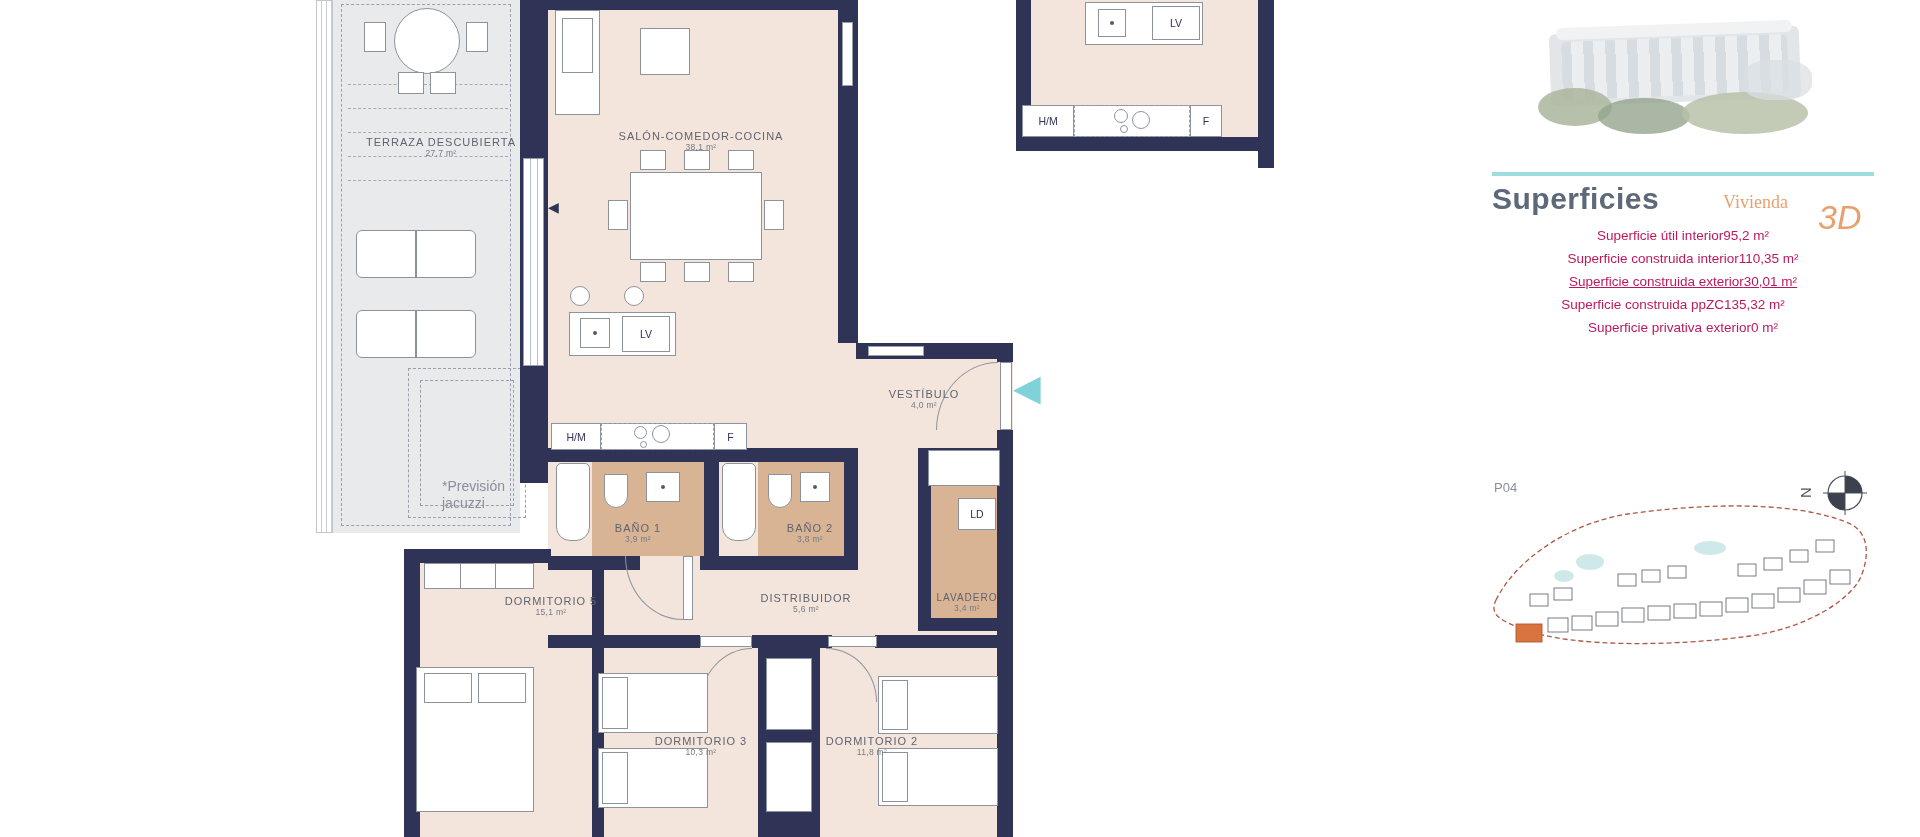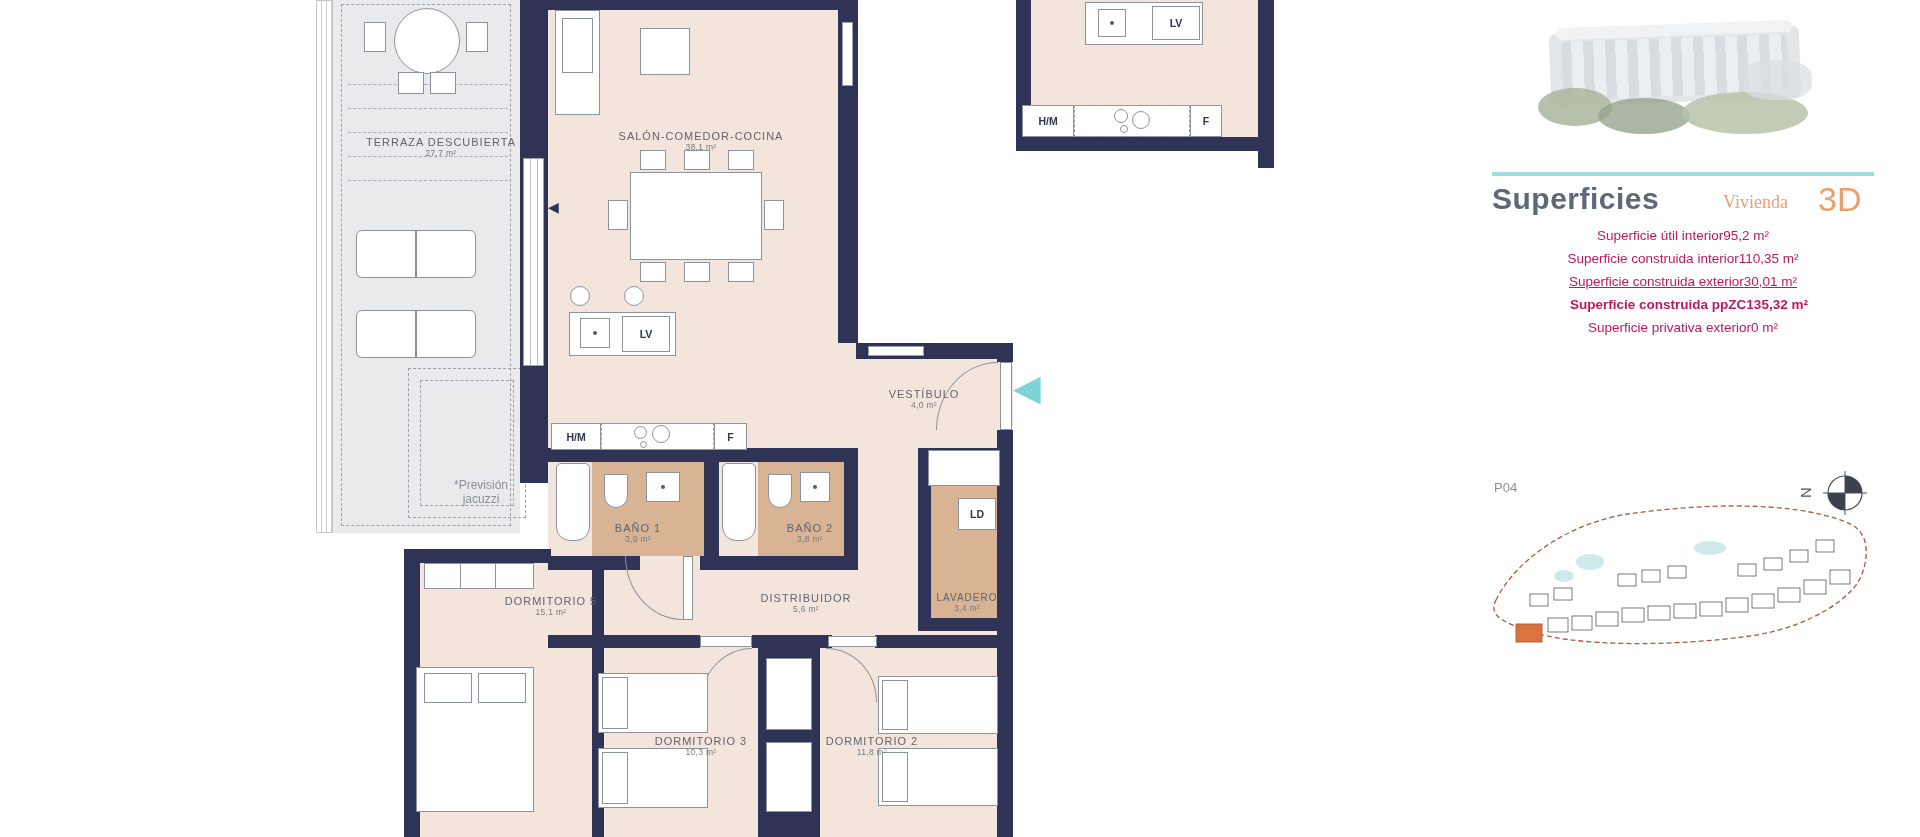--- a/index.html
+++ b/index.html
@@ -11,21 +11,21 @@
   .tan{position:absolute;background:#d8b394;}
   .ter{position:absolute;background:#e9eaec;}
   .w{position:absolute;background:#2f3355;}
   .fw{position:absolute;background:#fff;border:1px solid #8d939c;box-sizing:border-box;}
   .fd{position:absolute;border:1px dashed #9aa0ab;box-sizing:border-box;}
   .fdl{position:absolute;height:0;border-top:1px dashed #a7acb4;}
   .win{position:absolute;background:#fff;border:1px solid #98a0a8;box-sizing:border-box;}
   .arc{position:absolute;border:1px solid #8d939c;box-sizing:border-box;}
   .lbl{position:absolute;color:#5f6470;font-size:11px;letter-spacing:1px;text-align:center;line-height:1.15;}
   .lbl small{display:block;font-size:8.5px;letter-spacing:.3px;color:#747a86;font-weight:normal;}
-  .tag{position:absolute;font-size:10.5px;font-weight:bold;color:#2f3355;display:flex;align-items:center;justify-content:center;}
+  .tag{position:absolute;font-size:10.5px;font-weight:normal;color:#2f3355;display:flex;align-items:center;justify-content:center;}
   .circ{position:absolute;border:1px solid #8d939c;border-radius:50%;background:#fff;box-sizing:border-box;}
   .dot::after{content:"";position:absolute;left:50%;top:50%;width:4px;height:4px;margin:-2px;border-radius:50%;background:#555a63;}
   .arrow{position:absolute;line-height:1;}
   
   .teal-line{position:absolute;background:#9edce0;}
   .h-title{position:absolute;font-size:30px;font-weight:bold;color:#5d6878;letter-spacing:.5px;}
   .h-sub{position:absolute;font-size:18px;color:#e9a06f;}
   .h-3d{position:absolute;font-size:34px;color:#e9a06f;}
   .trow{position:absolute;width:382px;display:flex;justify-content:center;
         font-size:13.5px;color:#be185d;}
@@ -57,21 +57,21 @@
     <div class="fdl" style="left:348px;top:180px;width:160px;"></div>
     <div class="circ" style="left:394px;top:8px;width:66px;height:66px;"></div>
     <div class="fw" style="left:364px;top:22px;width:22px;height:30px;"></div>
     <div class="fw" style="left:466px;top:22px;width:22px;height:30px;"></div>
     <div class="fw" style="left:398px;top:72px;width:26px;height:22px;"></div>
     <div class="fw" style="left:430px;top:72px;width:26px;height:22px;"></div>
     <div class="fw" style="left:356px;top:230px;width:120px;height:48px;border-radius:6px;background:linear-gradient(90deg,#fff 49%,#8d939c 49%,#8d939c 51%,#fff 51%);"></div>
     <div class="fw" style="left:356px;top:310px;width:120px;height:48px;border-radius:6px;background:linear-gradient(90deg,#fff 49%,#8d939c 49%,#8d939c 51%,#fff 51%);"></div>
     <div class="fd" style="left:408px;top:368px;width:118px;height:150px;"></div>
     <div class="fd" style="left:420px;top:380px;width:94px;height:126px;"></div>
-    <div class="abs" style="left:442px;top:478px;width:78px;font-size:12px;color:#8a8f99;text-align:center;line-height:1.2;">*Previsión jacuzzi</div>
+    <div class="abs" style="left:442px;top:478px;width:78px;font-size:14px;color:#8a8f99;line-height:1.2;">*Previsión jacuzzi</div>
 
     <div class="w" style="left:520px;top:0;width:28px;height:483px;"></div>
     <div class="w" style="left:548px;top:0;width:292px;height:10px;"></div>
     <div class="w" style="left:838px;top:0;width:20px;height:343px;"></div>
     <div class="w" style="left:856px;top:343px;width:157px;height:16px;"></div>
     <div class="w" style="left:997px;top:343px;width:16px;height:19px;"></div>
     <div class="w" style="left:997px;top:430px;width:16px;height:407px;"></div>
     <div class="w" style="left:548px;top:448px;width:310px;height:14px;"></div>
     <div class="w" style="left:918px;top:448px;width:95px;height:14px;"></div>
     <div class="w" style="left:704px;top:448px;width:15px;height:122px;"></div>
@@ -240,35 +240,35 @@
       <div class="blk" style="left:6px;top:88px;width:74px;height:38px;background:#aab59b;border-radius:50%;opacity:.85;"></div>
       <div class="blk" style="left:66px;top:98px;width:92px;height:36px;background:#93a58d;border-radius:50%;opacity:.8;"></div>
       <div class="blk" style="left:150px;top:92px;width:126px;height:42px;background:#b8c2aa;border-radius:50%;opacity:.85;"></div>
       <div class="blk" style="left:210px;top:60px;width:70px;height:40px;background:#d9dee2;border-radius:40%;opacity:.7;"></div>
     </div>
 
     <div class="teal-line" style="left:22px;top:172px;width:382px;height:4px;"></div>
 
     <div class="h-title" style="left:22px;top:182px;">Superficies</div>
     <div class="h-sub" style="left:253px;top:192px;font-family:Liberation Serif, serif;">Vivienda</div>
-    <div class="h-3d" style="left:348px;top:180px;">3D</div>
+    <div class="h-3d" style="left:348px;top:198px;font-style:italic;">3D</div>
 
     <div class="trow" style="left:22px;top:228px;">
       <span>Superficie útil interior</span>
       <span>95,2 m²</span>
     </div>
     <div class="trow" style="left:22px;top:251px;">
       <span>Superficie construida interior</span>
       <span>110,35 m²</span>
     </div>
     <div class="trow" style="left:22px;top:274px;text-decoration:underline;">
       <span>Superficie construida exterior</span>
       <span>30,01 m²</span>
     </div>
-    <div class="trow" style="left:28px;top:297px;font-weight:bold;">
+    <div class="trow" style="left:12px;top:297px;">
       <span>Superficie construida ppZC</span>
       <span>135,32 m²</span>
     </div>
     <div class="trow" style="left:22px;top:320px;">
       <span>Superficie privativa exterior</span>
       <span>0 m²</span>
     </div>
 
     <div class="siteref" style="left:24px;top:480px;">P04</div>
 

